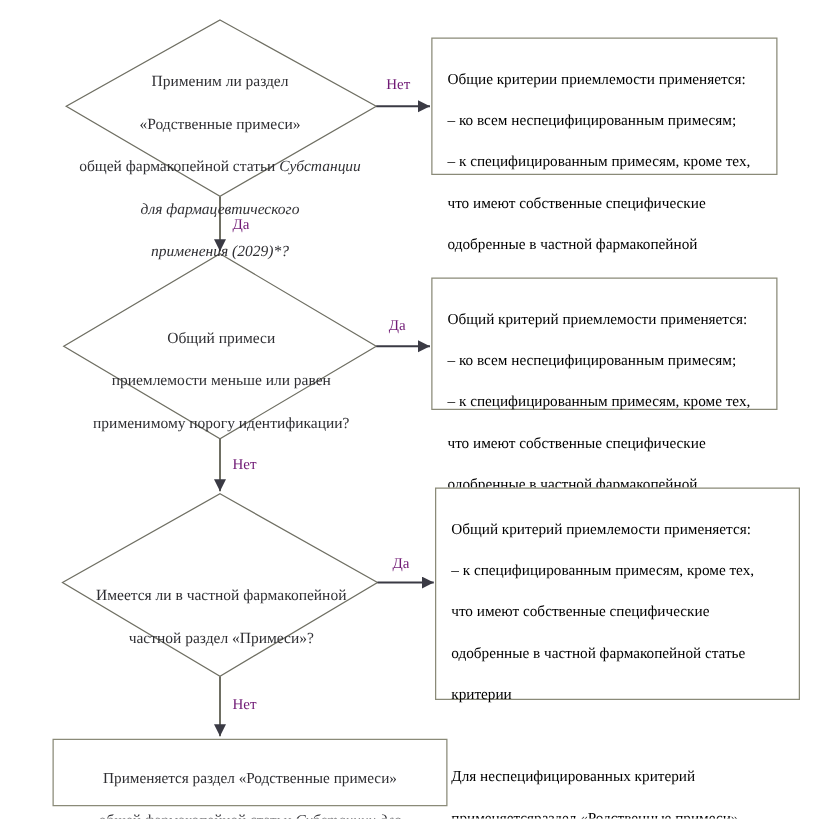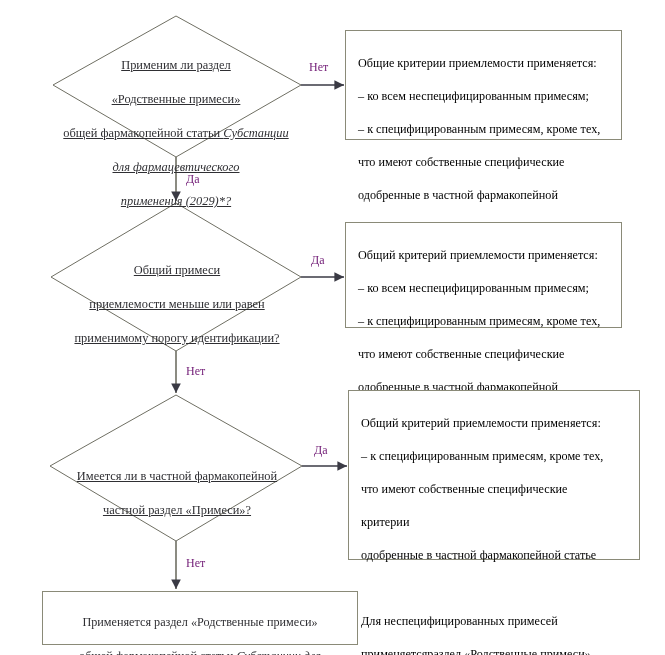--- a/index.html
+++ b/index.html
@@ -24,21 +24,20 @@
     height: 655px;
     pointer-events: none;
   }
   .diamond-text {
     position: absolute;
     text-align: center;
     font-size: 12.4px;
     line-height: 17px;
     color: #2f2f33;
     white-space: pre-line;
-    text-decoration: underline;
   }
   .ital {
     font-style: italic;
   }
   .box {
     position: absolute;
     box-sizing: border-box;
     border: 1px solid #8a8a78;
     background: #ffffff;
   }
@@ -135,24 +134,24 @@
     <div>что имеют собственные специфические</div>
     <div>одобренные в частной фармакопейной</div>
     <div>статье критерии</div>
   </div>
 
   <div class="box" style="left:348px; top:390px; width:292px; height:170px;"></div>
   <div class="box-text" style="left:361px; top:398px; width:276px;">
     <div>Общий критерий приемлемости применяется:</div>
     <div>– к специфицированным примесям, кроме тех,</div>
     <div>что имеют собственные специфические</div>
+    <div>одобренные в частной фармакопейной статье</div>
     <div>критерии</div>
-    <div>одобренные в частной фармакопейной статье</div>
     <div style="height:16px;"></div>
-    <div>Для неспецифицированных примесей</div>
+    <div>Для неспецифицированных критерий</div>
     <div> применяетсяраздел «Родственные примеси»</div>
     
     
   </div>
 
   <div class="box" style="left:42px; top:591px; width:316px; height:54px;"></div>
   <div class="bottom-text" style="left:48px; top:597px; width:304px;">
     <div>Применяется раздел «Родственные примеси»</div>
     <div><span>общей фармакопейной статьи </span><span class="ital">Субстанции  для</span></div>
     

